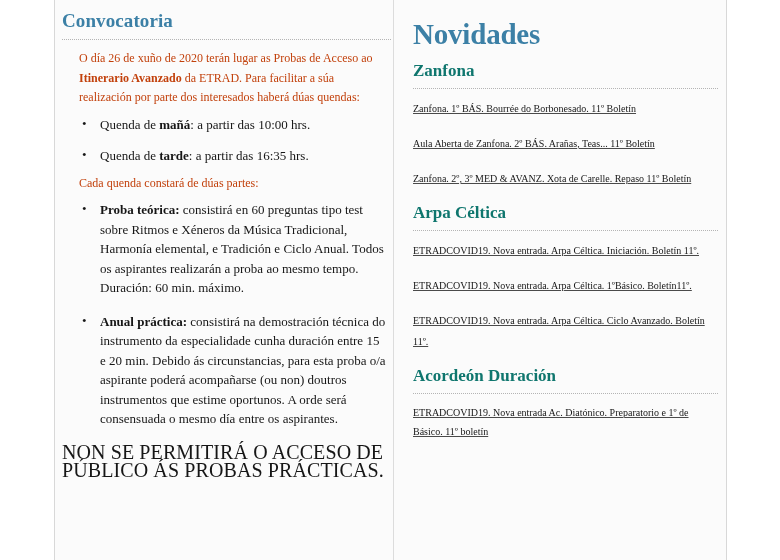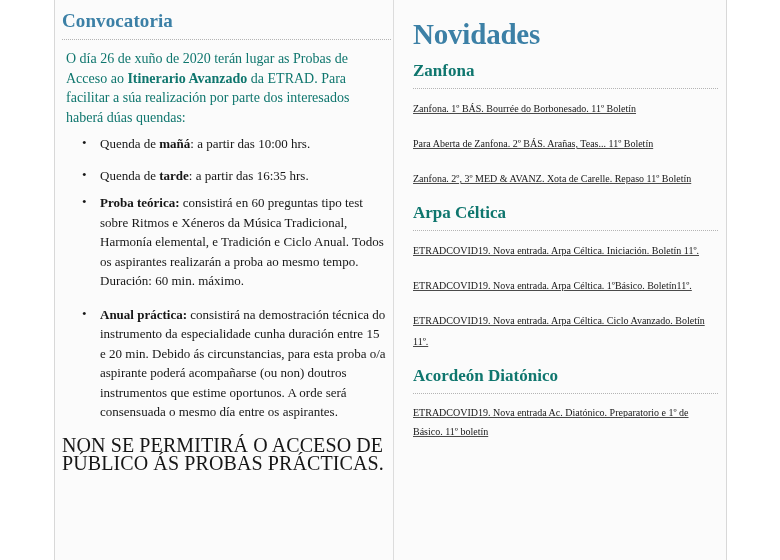--- a/index.html
+++ b/index.html
@@ -95,24 +95,24 @@
 
   .dots {
     height: 1px;
     margin: 7px 0 8px 0;
     border-top: 1px dotted #b4b4b4;
   }
   .dots.wide { width: 329px; }
   .dots.narrow { width: 305px; }
 
   p.body {
-    margin: 0 0 9px 4px;
-    font-size: 14px;
+    margin: 0 0 9px 17px;
+    font-size: 12px;
     line-height: 19.5px;
-    color: #0f766e;
+    color: #c2410c;
   }
   p.body.tight { margin-bottom: 7px; }
 
   ul.bullets {
     margin: 0 0 8px 0;
     padding: 0 0 0 38px;
     list-style: none;
   }
   ul.bullets li {
     position: relative;
@@ -176,50 +176,51 @@
     <h2 class="section-title">Convocatoria</h2>
     <div class="dots wide"></div>
 
     <p class="body tight"><span>O día 26 de xuño de 2020 terán lugar as Probas de Acceso ao </span><b>Itinerario Avanzado</b><span> da ETRAD. Para facilitar a súa realización por parte dos interesados haberá dúas quendas:</span></p>
 
     <ul class="bullets">
       <li><span>Quenda de </span><b>mañá</b><span>: a partir das 10:00 hrs.</span></li>
       <li><span>Quenda de </span><b>tarde</b><span>: a partir das 16:35 hrs.</span></li>
     </ul>
 
+    <p class="body tight">Cada quenda constará de dúas partes:</p>
 
     <ul class="bullets para">
       <li><b>Proba teórica:</b><span> consistirá en 60 preguntas tipo test sobre Ritmos e Xéneros da Música Tradicional, Harmonía elemental, e Tradición e Ciclo Anual. Todos os aspirantes realizarán a proba ao mesmo tempo. Duración: 60 min. máximo.</span></li>
       <li><b>Anual práctica:</b><span> consistirá na demostración técnica do instrumento da especialidade cunha duración entre 15 e 20 min. Debido ás circunstancias, para esta proba o/a aspirante poderá acompañarse (ou non) doutros instrumentos que estime oportunos. A orde será consensuada o mesmo día entre os aspirantes.</span></li>
     </ul>
 
     <p class="caps">NON SE PERMITIRÁ O ACCESO DE PÚBLICO ÁS PROBAS PRÁCTICAS.</p>
 
   </div>
 
   <div class="col-right">
 
     <h1 class="page-title">Novidades</h1>
 
     <div class="news-group">
       <h3 class="sub-title">Zanfona</h3>
       <div class="dots narrow"></div>
       <a class="news-link" href="#">Zanfona. 1º BÁS. Bourrée do Borbonesado. 11º Boletín</a>
-      <a class="news-link" href="#">Para Aberta de Zanfona. 2º BÁS. Arañas, Teas... 11º Boletín</a>
+      <a class="news-link" href="#">Aula Aberta de Zanfona. 2º BÁS. Arañas, Teas... 11º Boletín</a>
       <a class="news-link" href="#">Zanfona. 2º, 3º MED &amp; AVANZ. Xota de Carelle. Repaso 11º Boletín</a>
     </div>
 
     <div class="news-group">
       <h3 class="sub-title">Arpa Céltica</h3>
       <div class="dots narrow"></div>
       <a class="news-link" href="#">ETRADCOVID19. Nova entrada. Arpa Céltica. Iniciación. Boletín 11º.</a>
       <a class="news-link" href="#">ETRADCOVID19. Nova entrada. Arpa Céltica. 1ºBásico. Boletín11º.</a>
       <a class="news-link" href="#">ETRADCOVID19. Nova entrada. Arpa Céltica. Ciclo Avanzado. Boletín 11º.</a>
     </div>
 
     <div class="news-group">
-      <h3 class="sub-title">Acordeón Diatónico</h3>
+      <h3 class="sub-title">Acordeón Duración</h3>
       <div class="dots narrow"></div>
       <a class="news-link tight" href="#">ETRADCOVID19. Nova entrada Ac. Diatónico. Preparatorio e 1º de Básico. 11º boletín</a>
     </div>
   </div>
 
 </div>
 
 </body></html>

